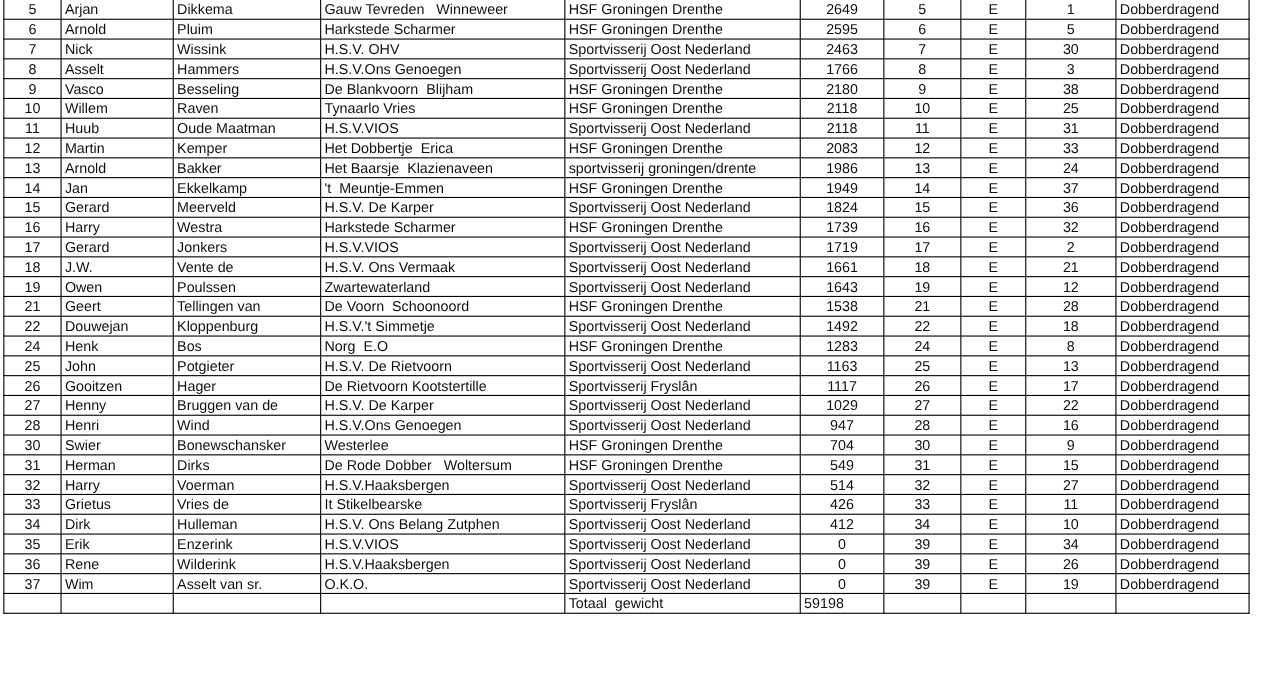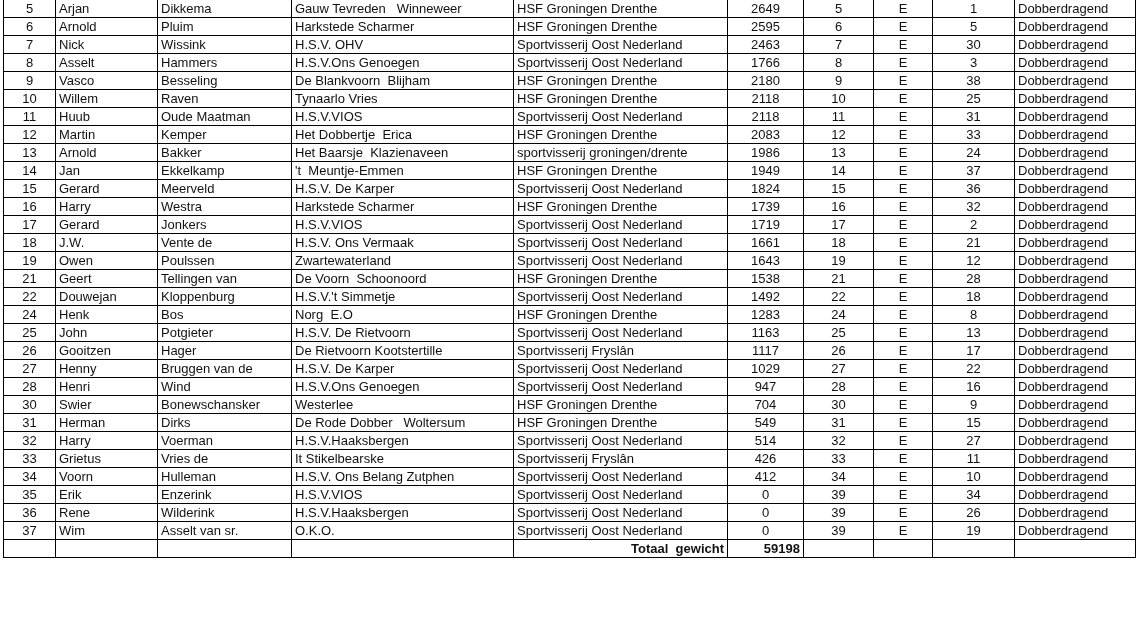--- a/index.html
+++ b/index.html
@@ -27,22 +27,22 @@
     height: 17px;
     line-height: 17px;
     padding: 0 3px;
     white-space: pre;
     overflow: hidden;
     font-weight: normal;
   }
   td.al-center { text-align: center; padding: 0 1px; }
   td.al-left   { text-align: left; }
   tr.total-row td.has-text {
-    font-weight: bold;
-    text-align: right;
+    font-weight: normal;
+    text-align: left;
   }
 </style>
 </head>
 <body>
 
 <div class="sheet">
   <table class="results">
     <colgroup>
         <col style="width: 52px;">
         <col style="width: 102px;">
@@ -363,21 +363,21 @@
           <td class="al-left">It Stikelbearske</td>
           <td class="al-left">Sportvisserij Fryslân</td>
           <td class="al-center">426</td>
           <td class="al-center">33</td>
           <td class="al-center">E</td>
           <td class="al-center">11</td>
           <td class="al-left">Dobberdragend</td>
         </tr>
         <tr>
           <td class="al-center">34</td>
-          <td class="al-left">Voorn</td>
+          <td class="al-left">Dirk</td>
           <td class="al-left">Hulleman</td>
           <td class="al-left">H.S.V. Ons Belang Zutphen</td>
           <td class="al-left">Sportvisserij Oost Nederland</td>
           <td class="al-center">412</td>
           <td class="al-center">34</td>
           <td class="al-center">E</td>
           <td class="al-center">10</td>
           <td class="al-left">Dobberdragend</td>
         </tr>
         <tr>

